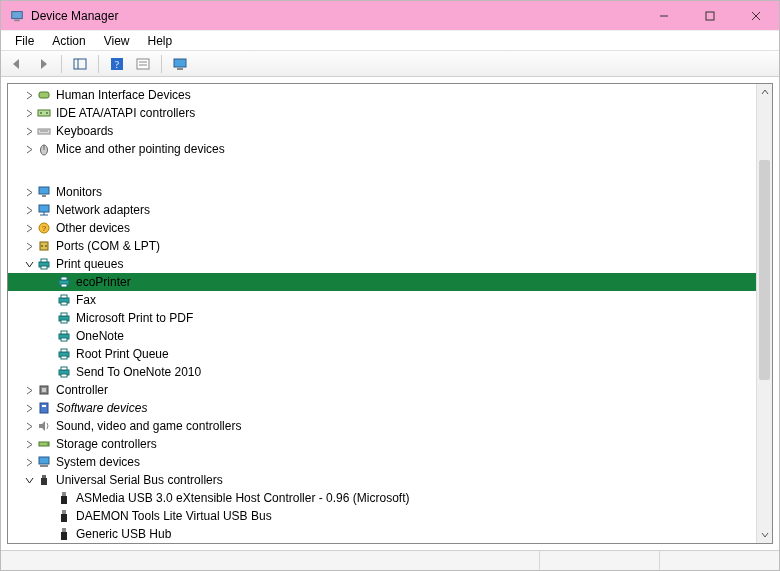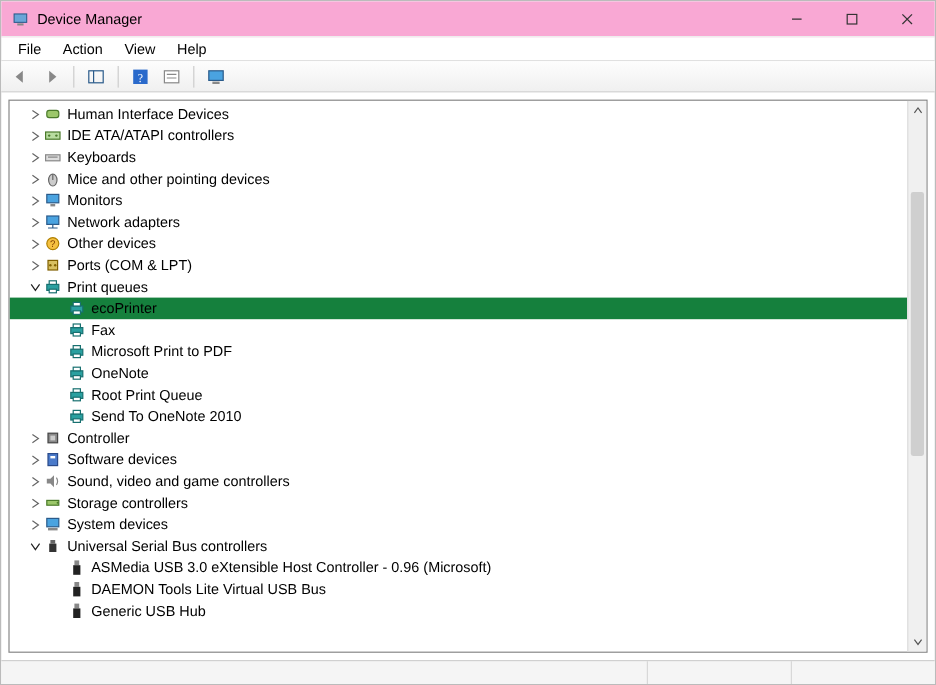--- a/index.html
+++ b/index.html
@@ -263,21 +263,21 @@
             </svg>
           </span>
           <span class="devicon">
             <svg width="14" height="14">
               <ellipse cx="7" cy="8" rx="3.5" ry="5" fill="#ccc" stroke="#666"></ellipse>
               <line x1="7" y1="3" x2="7" y2="8" stroke="#666"></line>
             </svg>
           </span>
           <span class="label">Mice and other pointing devices</span>
         </div>
-        <div class="row" style="padding-left: 14px;">
+        <div class="row" style="padding-left: 14px; margin-top: 25px;">
           <span class="expander ">
             <svg width="9" height="9">
               <polyline points="2,1 7,4.5 2,8" fill="none" stroke="#666"></polyline>
             </svg>
           </span>
           <span class="devicon">
             <svg width="14" height="14">
               <rect x="2" y="2" width="10" height="7" fill="#4aa3e0" stroke="#2a5a8a"></rect>
               <rect x="5" y="10" width="4" height="2" fill="#888"></rect>
             </svg>
@@ -416,21 +416,21 @@
             </svg>
           </span>
           <span class="devicon">
             <svg width="14" height="14">
               <rect x="3" y="3" width="8" height="8" fill="#888" stroke="#444"></rect>
               <rect x="5" y="5" width="4" height="4" fill="#ccc"></rect>
             </svg>
           </span>
           <span class="label">Controller</span>
         </div>
-        <div class="row" style="padding-left: 14px;">
+        <div class="row" style="padding-left: 14px; font-style: italic;">
           <span class="expander ">
             <svg width="9" height="9">
               <polyline points="2,1 7,4.5 2,8" fill="none" stroke="#666"></polyline>
             </svg>
           </span>
           <span class="devicon">
             <svg width="14" height="14">
               <rect x="3" y="2" width="8" height="10" fill="#4a7aca" stroke="#2a4a8a"></rect>
               <rect x="5" y="4" width="4" height="2" fill="#fff"></rect>
             </svg>

